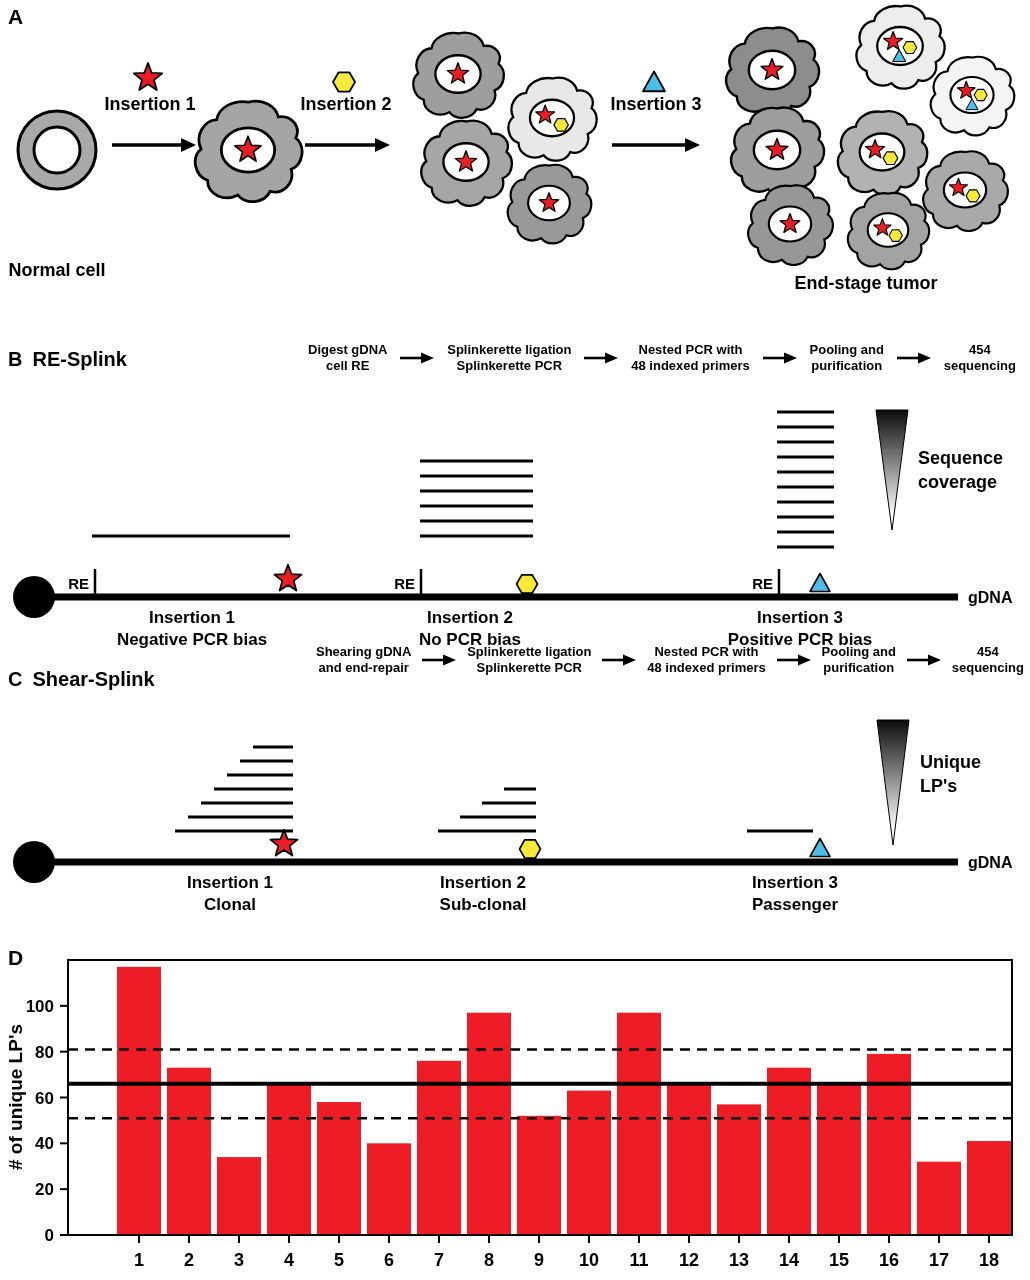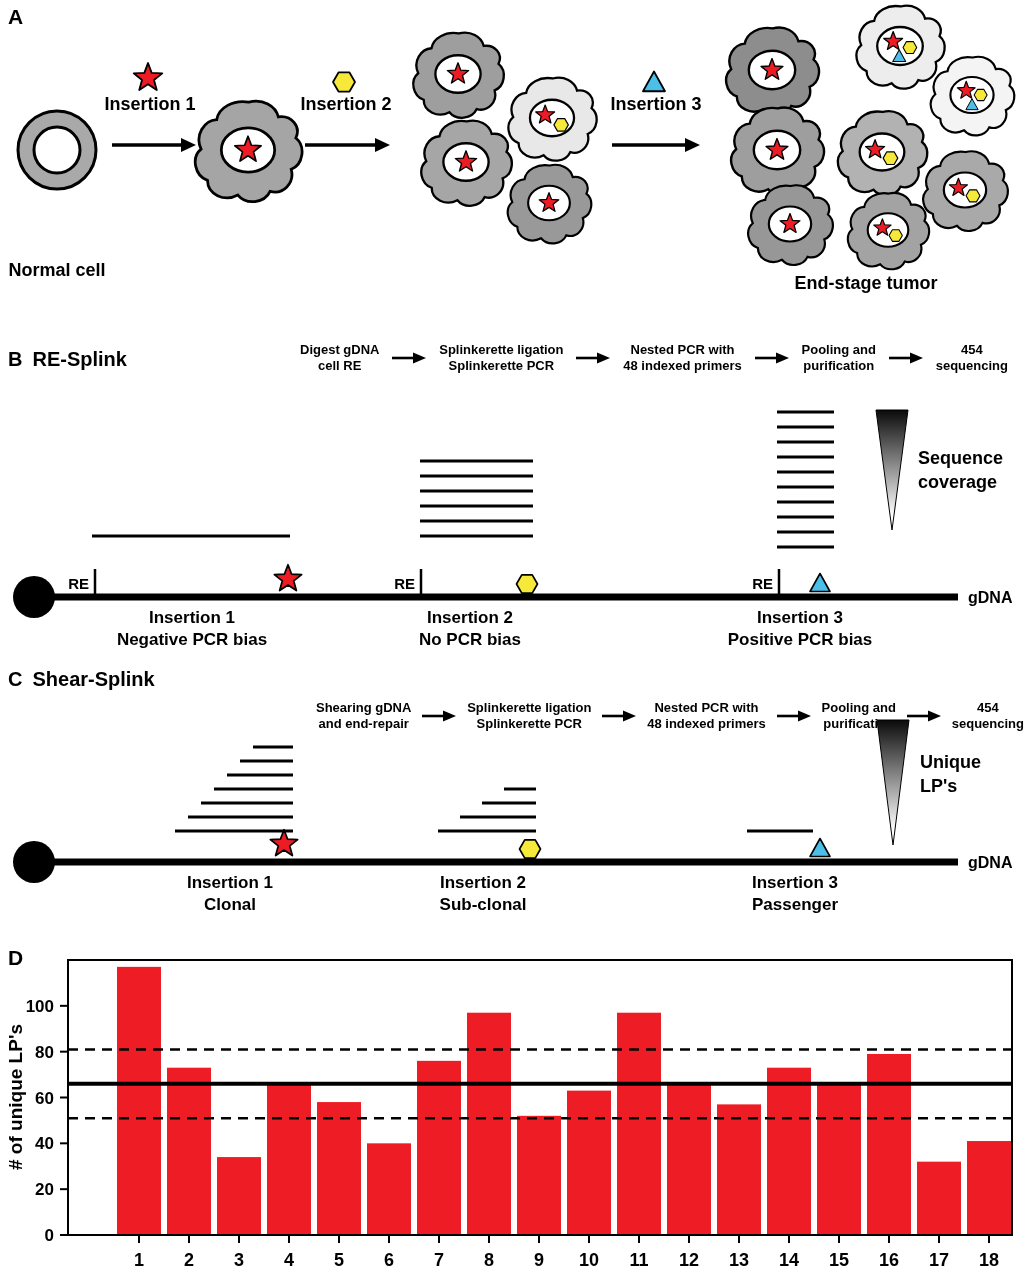--- a/index.html
+++ b/index.html
@@ -151,21 +151,21 @@
       </g>
     </g>
     <text x="866" y="289" text-anchor="middle" class="t18">End-stage tumor</text>
   </svg>
 
   <div class="panel-title" style="left:8px;top:348px">
     <span>B</span>
     <span>RE-Splink</span>
   </div>
 
-  <div class="wf" style="left:300px;top:342px;width:708px">
+  <div class="wf" style="left:308px;top:342px;width:708px">
     <div class="wf-step">
       <span>Digest gDNA</span>
       <span>cell RE</span>
     </div>
     <svg class="wf-arrow" width="34" height="12" viewBox="0 0 34 12">
         <line x1="0" y1="6" x2="22" y2="6" stroke="#000" stroke-width="2.6"></line>
         <polygon points="34,6 21,0.5 21,11.5" fill="#000"></polygon>
       </svg>
     <div class="wf-step">
       <span>Splinkerette ligation</span>
@@ -262,21 +262,21 @@
       <text x="800" y="225">Insertion 3</text>
       <text x="800" y="247">Positive PCR bias</text>
     </g>
   </svg>
 
   <div class="panel-title" style="left:8px;top:668px">
     <span>C</span>
     <span>Shear-Splink</span>
   </div>
 
-  <div class="wf" style="left:316px;top:700px;width:708px">
+  <div class="wf" style="left:316px;top:644px;width:708px">
     <div class="wf-step">
       <span>Shearing gDNA</span>
       <span>and end-repair</span>
     </div>
     <svg class="wf-arrow" width="34" height="12" viewBox="0 0 34 12">
         <line x1="0" y1="6" x2="22" y2="6" stroke="#000" stroke-width="2.6"></line>
         <polygon points="34,6 21,0.5 21,11.5" fill="#000"></polygon>
       </svg>
     <div class="wf-step">
       <span>Splinkerette ligation</span>

